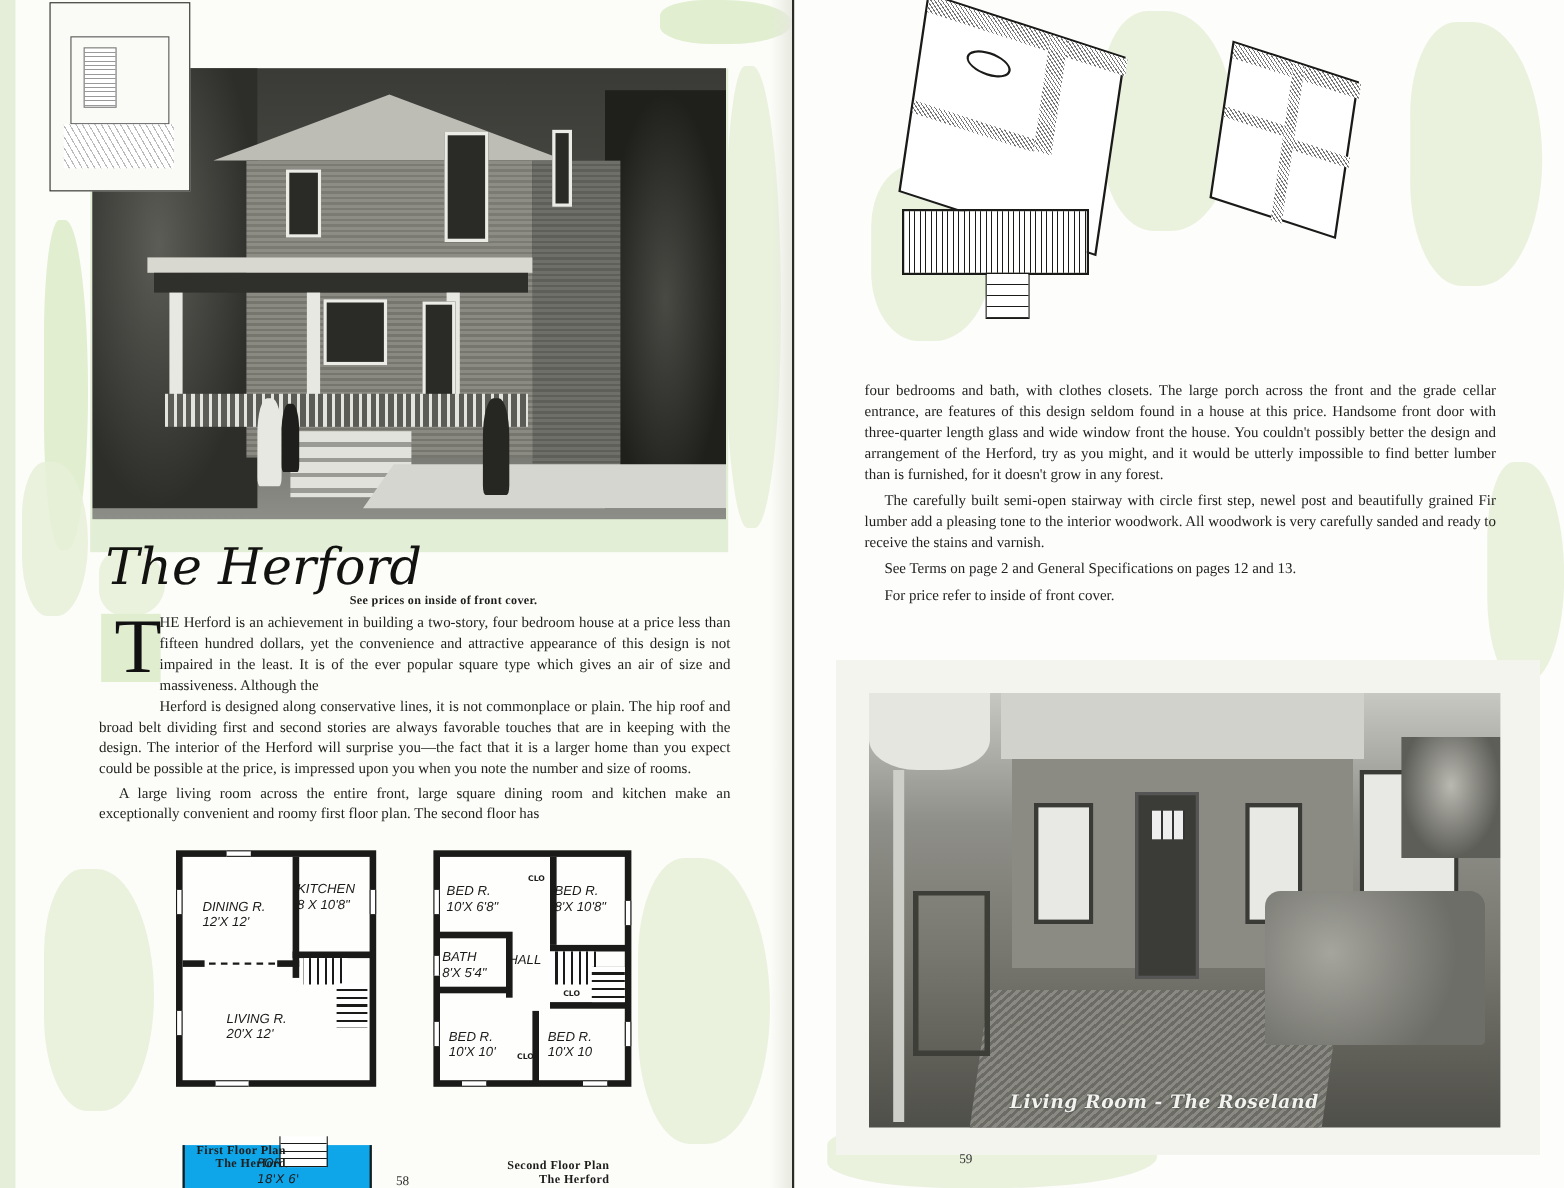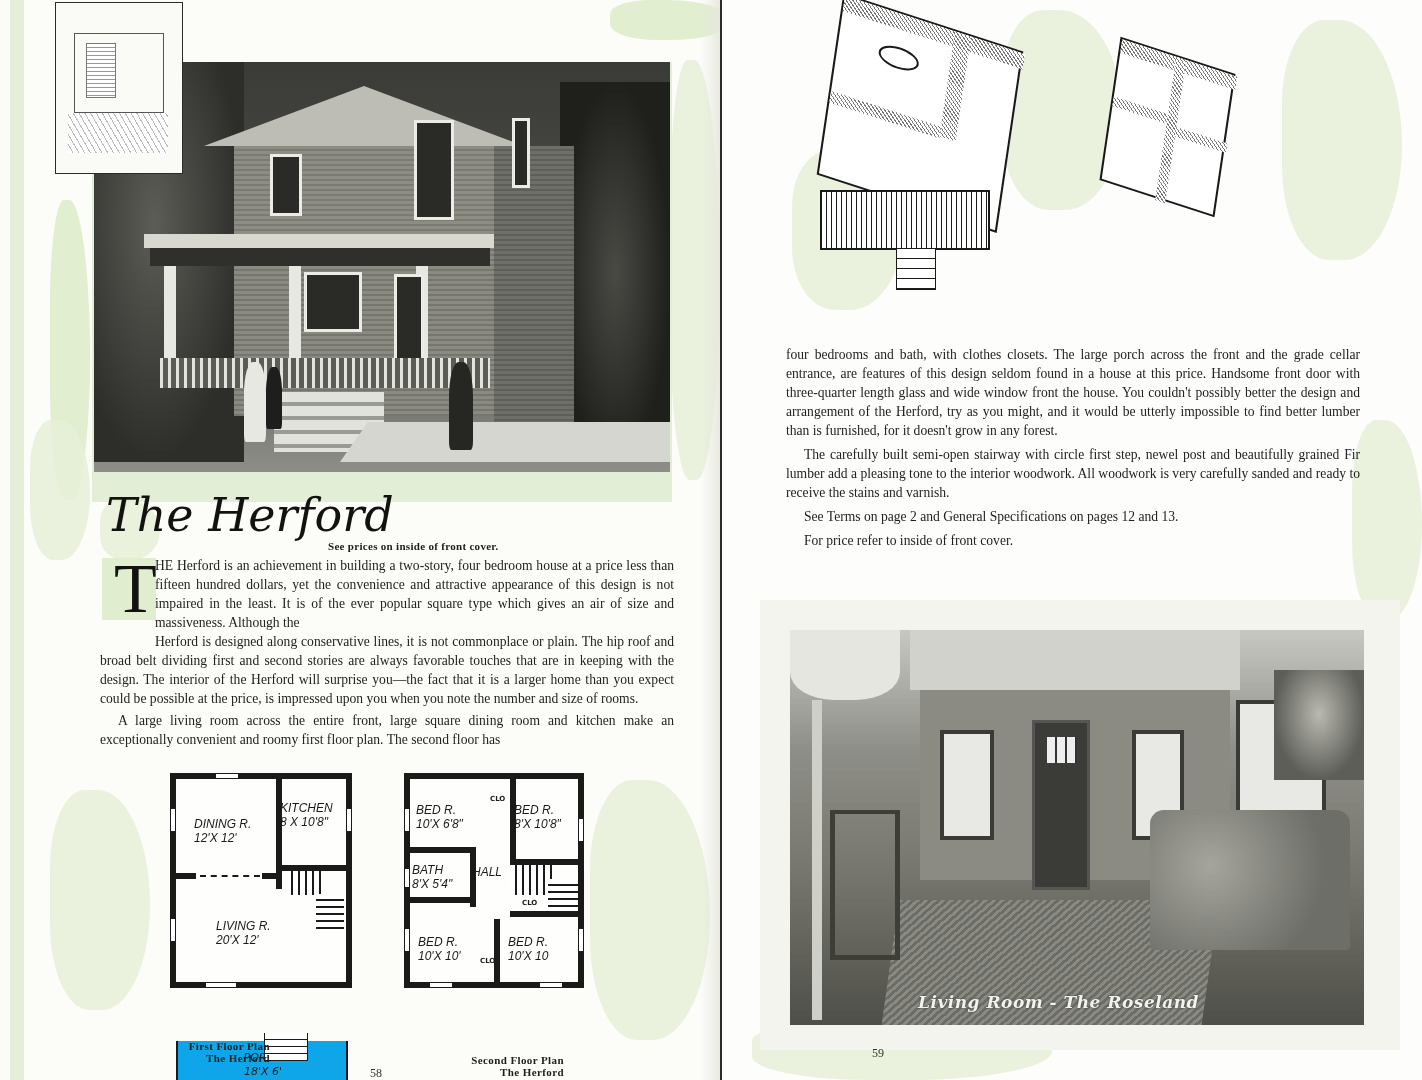--- a/index.html
+++ b/index.html
@@ -1,20 +1,20 @@
 <!DOCTYPE html>
 <html><head>
 <meta charset="utf-8">
 <style>
   * { box-sizing: border-box; margin: 0; padding: 0; }
   html, body { width: 1422px; height: 1080px; overflow: hidden; background: #fbfcf7; }
   body { position: relative; font-family: "Liberation Serif", "DejaVu Serif", serif; color: #1d1d1b; }
 
   .page { position: absolute; top: 0; height: 1080px; overflow: hidden; }
-  .page-left { left: 0; width: 722px; background: #fcfdf9; margin-left: 10px; }
+  .page-left { left: 0; width: 722px; background: #fcfdf9; }
   .page-right { left: 722px; width: 700px; background: #fdfdfb; }
   .gutter { position: absolute; left: 720px; top: 0; width: 3px; height: 1080px; background: #2b2a24; }
   .gutter-shadow { position: absolute; left: 700px; top: 0; width: 20px; height: 1080px;
     background: linear-gradient(to right, rgba(255,255,255,0), rgba(230,232,222,0.9)); }
 
   
   .leaf { position: absolute; background: #dcebc9; border-radius: 40% 60% 55% 45%; opacity: 0.85; }
   .leaf.pale { background: #e6f0d8; }
   .band { position: absolute; background: #deecca; }
 

